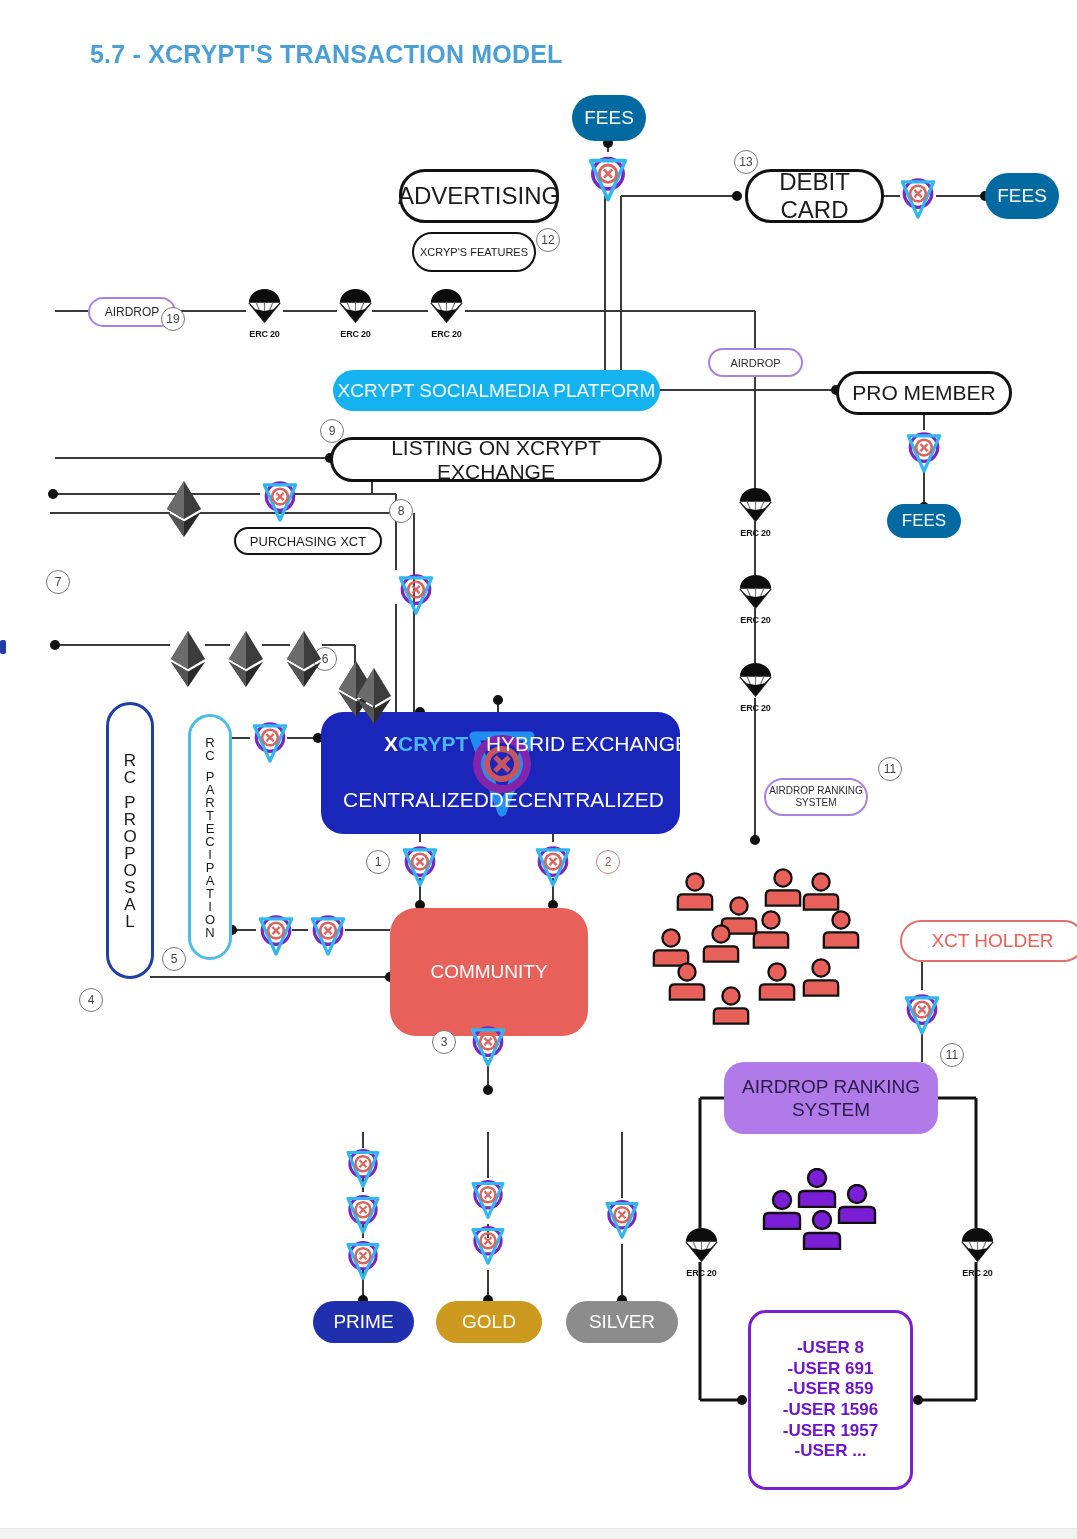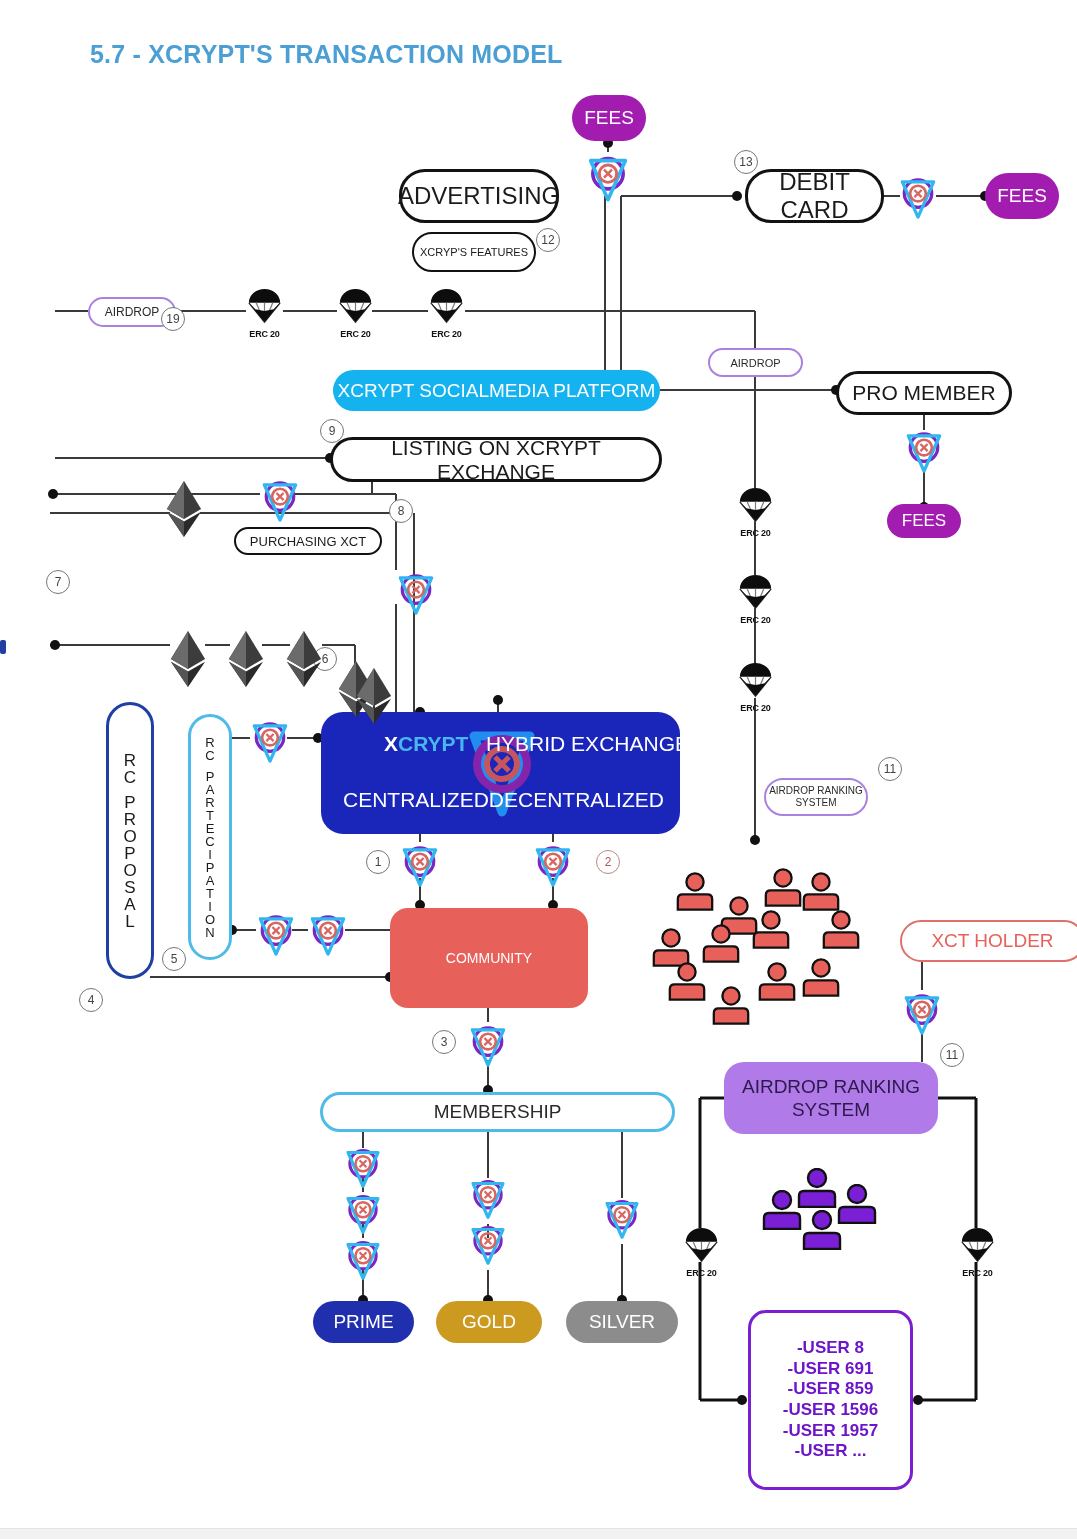--- a/index.html
+++ b/index.html
@@ -9,21 +9,21 @@
 
   .t{position:absolute;box-sizing:border-box;}
 
   
   #title{left:90px;top:40px;font-size:25px;font-weight:bold;color:#4b9fd5;letter-spacing:.2px;white-space:nowrap;}
 
   
   .pill{display:flex;align-items:center;justify-content:center;text-align:center;border-radius:999px;}
   .rrect{display:flex;align-items:center;justify-content:center;text-align:center;border-radius:26px;}
 
-  .pill-red{background:#a21caf;color:#fff;font-size:19px;}
+  .pill-red{background:#0369a1;color:#fff;font-size:19px;}
   .pill-outline-black{border:3px solid #121212;background:#fff;color:#1b1b1b;font-size:24px;}
   .pill-outline-purple{border:2px solid #a982e0;background:#fff;color:#2b2b2b;}
   .pill-outline-red{border:2px solid #e0706b;background:#fff;color:#e8605a;}
   .pill-outline-cyan{border:3px solid #4fbbe8;background:#fff;color:#2b2b2b;}
   .pill-cyan{background:#14b3f0;color:#fff;}
   .dot{position:absolute;width:10px;height:10px;border-radius:50%;background:#111;}
 
   
   .num{position:absolute;width:22px;height:22px;border-radius:50%;border:1.5px solid #777;
        color:#444;font-size:12px;display:flex;align-items:center;justify-content:center;background:#fff;}
@@ -279,24 +279,23 @@
       &nbsp;&nbsp;<span>HYBRID EXCHANGE</span>
     </div>
     <div class="row2">
       <span>CENTRALIZED</span>
       <span>DECENTRALIZED</span>
     </div>
   </div>
   <div class="num" style="left:366px;top:850px;">1</div>
   <div class="num" style="left:596px;top:850px;color:#b5524f;border-color:#b88;">2</div>
 
-  <div class="t rrect" style="left:390px;top:908px;width:198px;height:100px;background:#e8605a;color:#fff;font-size:14px;border-radius:18px;">COMMUNITY</div>
+  <div class="t rrect" style="left:390px;top:908px;width:198px;height:128px;background:#e8605a;color:#fff;font-size:19px;border-radius:26px;">COMMUNITY</div>
   <div class="num" style="left:432px;top:1030px;">3</div>
 
-  <div class="t pill pill-outline-cyan" style="left:320px;top:1092px;width:355px;height:40px;font-size:19px;">MEMBERSHIP</div>
 
   <div class="t pill" style="left:313px;top:1301px;width:101px;height:42px;background:#1f2fae;color:#fff;font-size:19px;">PRIME</div>
   <div class="t pill" style="left:436px;top:1301px;width:106px;height:42px;background:#cc9a1e;color:#fff;font-size:19px;">GOLD</div>
   <div class="t pill" style="left:566px;top:1301px;width:112px;height:42px;background:#8c8c8c;color:#fff;font-size:19px;">SILVER</div>
 
   <div class="t pill pill-outline-purple" style="left:764px;top:778px;width:104px;height:38px;font-size:10px;flex-direction:column;line-height:1.25;">
     <span>AIRDROP RANKING</span>
     <span>SYSTEM</span>
   </div>
   <div class="num" style="left:878px;top:757px;">11</div>

